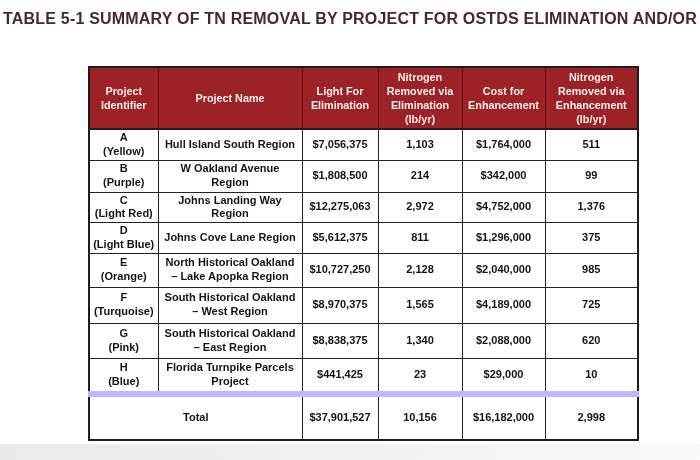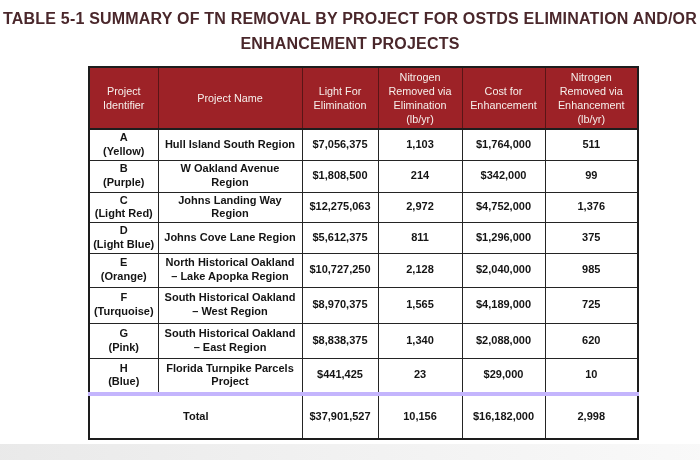--- a/index.html
+++ b/index.html
@@ -20,57 +20,56 @@
   table.tn{
     position:absolute;left:88px;top:66px;
     width:549px;
     border-collapse:collapse;
     table-layout:fixed;
     border:2px solid #1d1d1d;
   }
   table.tn th{
     background:#9d2227;
     color:#f6efeb;
-    font-size:10.8px;font-weight:normal;
+    font-size:10.8px;font-weight:bold;
     text-align:center;vertical-align:middle;
     border:1.5px solid #5a1516;
     border-top:2px solid #1d1d1d;
     border-bottom:2px solid #1d1d1d;
     height:58px;
     padding:1px 2px;
     line-height:1.3;
   }
   table.tn td{
     border:1.5px solid #242424;
     color:#141414;
     font-size:11px;font-weight:bold;
     text-align:center;vertical-align:middle;
     padding:1px 3px;
     line-height:1.25;
   }
   tr.total-row td{
-    border-top:4px solid #c4b5fd;
+    border-top:6px solid #c4b5fd;
     height:40px;
   }
   .h31{height:31px}.h32{height:32px}.h30{height:30px}
   .h34{height:34px}.h36{height:36px}.h35{height:35px}
   #scan-shadow{
     position:absolute;left:0;bottom:0;width:700px;height:16px;
     background:linear-gradient(to right,#e7e7e7 0%,#efefef 45%,#f8f8f8 100%);
     opacity:0.9;
   }
 </style>
 </head>
 <body>
 
 <div id="page">
 
   <div id="doc-title">
     <div>TABLE 5-1 SUMMARY OF TN REMOVAL BY PROJECT FOR OSTDS ELIMINATION AND/OR</div>
-    <div>ENHANCEMENT PROJECTS</div>
   </div>
 
   <table class="tn">
     <colgroup>
       <col style="width:69px">
         <col style="width:144px">
         <col style="width:76px">
       <col style="width:84px">
         <col style="width:83px">
         <col style="width:93px">

